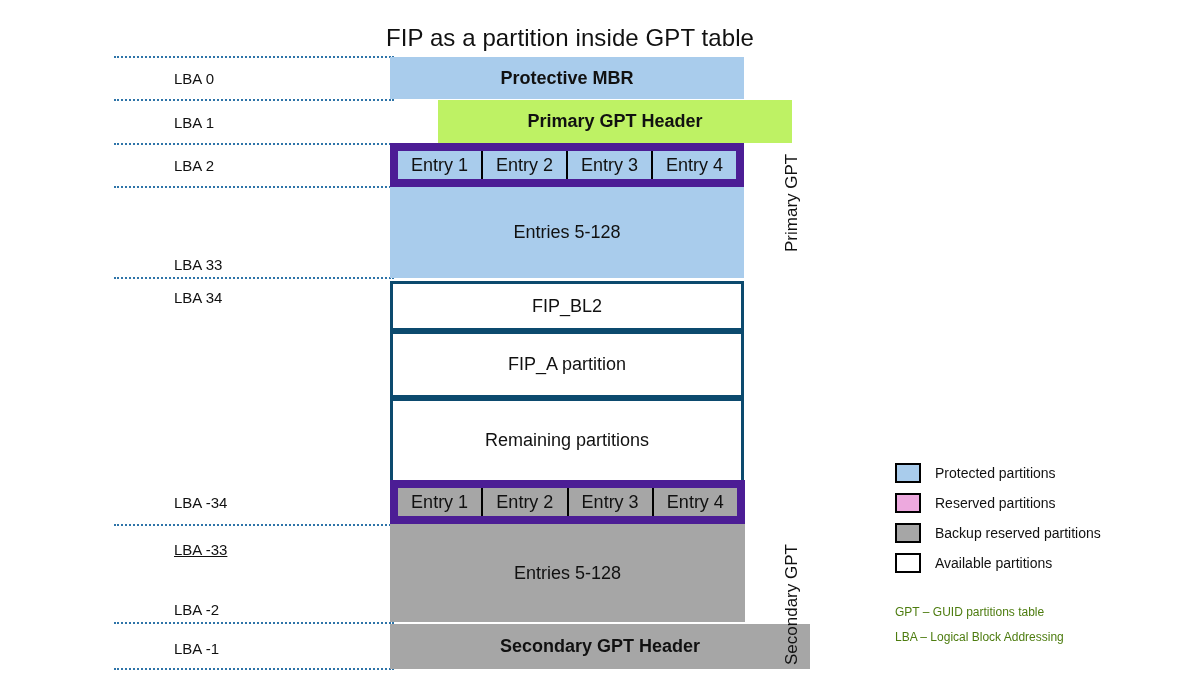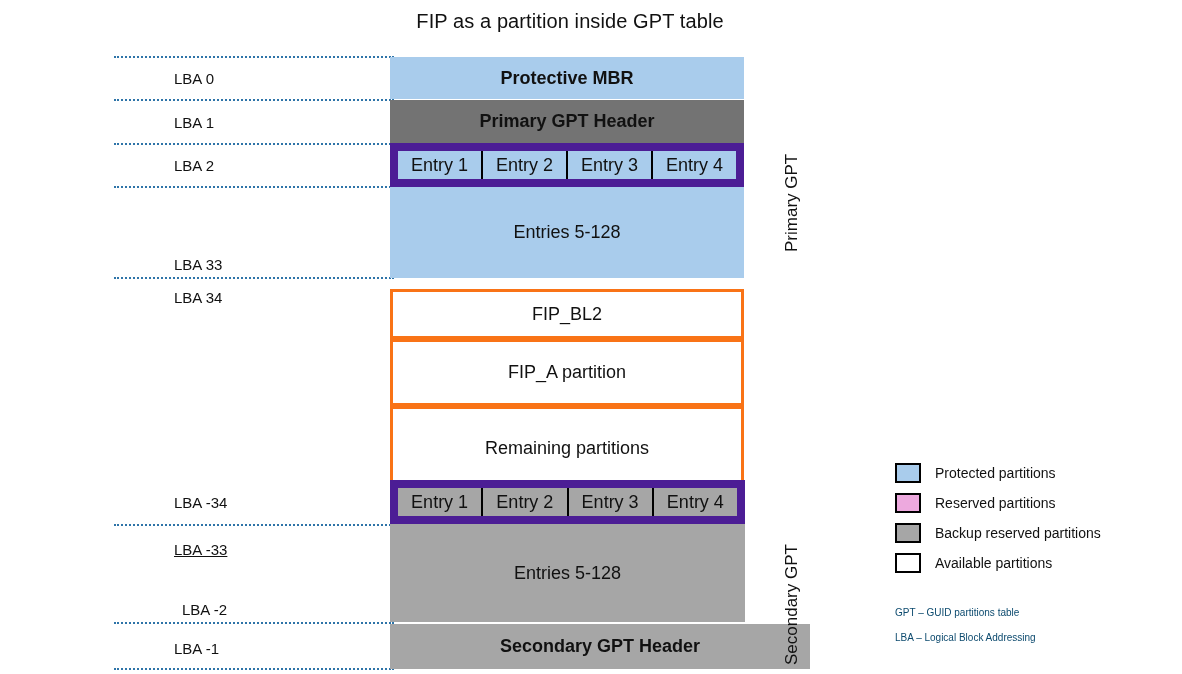--- a/index.html
+++ b/index.html
@@ -13,24 +13,24 @@
     position: relative;
     font-family: "Liberation Sans", sans-serif;
     color: #000000;
     overflow: hidden;
   }
 
   
   #diagram-title {
     position: absolute;
     left: 0;
-    top: 10px;
+    top: 24px;
     width: 1140px;
     text-align: center;
-    font-size: 20px;
+    font-size: 24px;
     font-weight: 400;
     color: #111111;
     letter-spacing: 0.1px;
     white-space: nowrap;
   }
 
   
   #diagram {
     position: absolute;
     left: 0;
@@ -63,23 +63,23 @@
     position: absolute;
     box-sizing: border-box;
     display: flex;
     align-items: center;
     justify-content: center;
     font-size: 18px;
     color: #111111;
     white-space: nowrap;
   }
   .block.blue   { background: #A9CCEC; }
-  .block.pink   { background: #737373; }
+  .block.pink   { background: #bef264; margin-left: 48px; }
   .block.gray   { background: #A6A6A6; }
-  .block.white  { background: #ffffff; border: 3px solid #f97316; margin-top: 8px; }
+  .block.white  { background: #ffffff; border: 3px solid #0c4a6e; }
   .block.bold   { font-weight: bold; }
 
   
   .entry-strip {
     position: absolute;
     box-sizing: border-box;
     display: flex;
     border: 8px solid #4c1d95;
   }
   .entry-cell {
@@ -132,22 +132,22 @@
     color: #111111;
     white-space: nowrap;
   }
   #legend-notes {
     position: absolute;
     left: 895px;
     top: 600px;
     width: 270px;
   }
   .note-line {
-    font-size: 10px;
-    color: #0c4a6e;
+    font-size: 12px;
+    color: #4d7c0f;
     white-space: nowrap;
     line-height: 25px;
   }
 </style>
 </head>
 <body>
 
 <div id="diagram-title">FIP as a partition inside GPT table</div>
 
 <div id="diagram">
@@ -162,21 +162,21 @@
       <div class="leader" style="top: 668px;"></div>
     </div>
   <div id="lba-labels">
       <div class="lba-label" style="top: 70px;">LBA 0</div>
       <div class="lba-label" style="top: 114px;">LBA 1</div>
       <div class="lba-label" style="top: 157px;">LBA 2</div>
       <div class="lba-label" style="top: 256px;">LBA 33</div>
       <div class="lba-label" style="top: 289px;">LBA 34</div>
       <div class="lba-label" style="top: 494px;">LBA -34</div>
       <div class="lba-label" style="top: 541px; text-decoration: underline;">LBA -33</div>
-      <div class="lba-label" style="top: 601px; margin-left: 8px;">LBA -2</div>
+      <div class="lba-label" style="top: 601px;">LBA -2</div>
       <div class="lba-label" style="top: 640px;">LBA -1</div>
     </div>
   <div id="blocks">
       <div class="block blue bold" style="top: 57px; left: 390px; width: 354px; height: 42px;">Protective MBR</div>
       <div class="block pink bold" style="top: 100px; left: 390px; width: 354px; height: 43px;">Primary GPT Header</div>
       <div class="block blue" style="top: 187px; left: 390px; width: 354px; height: 91px;">Entries 5-128</div>
       <div class="block white" style="top: 281px; left: 390px; width: 354px; height: 50px;">FIP_BL2</div>
       <div class="block white" style="top: 331px; left: 390px; width: 354px; height: 67px;">FIP_A partition</div>
       <div class="block white" style="top: 398px; left: 390px; width: 354px; height: 85px;">Remaining partitions</div>
       <div class="block gray" style="top: 524px; left: 390px; width: 355px; height: 98px;">Entries 5-128</div>

